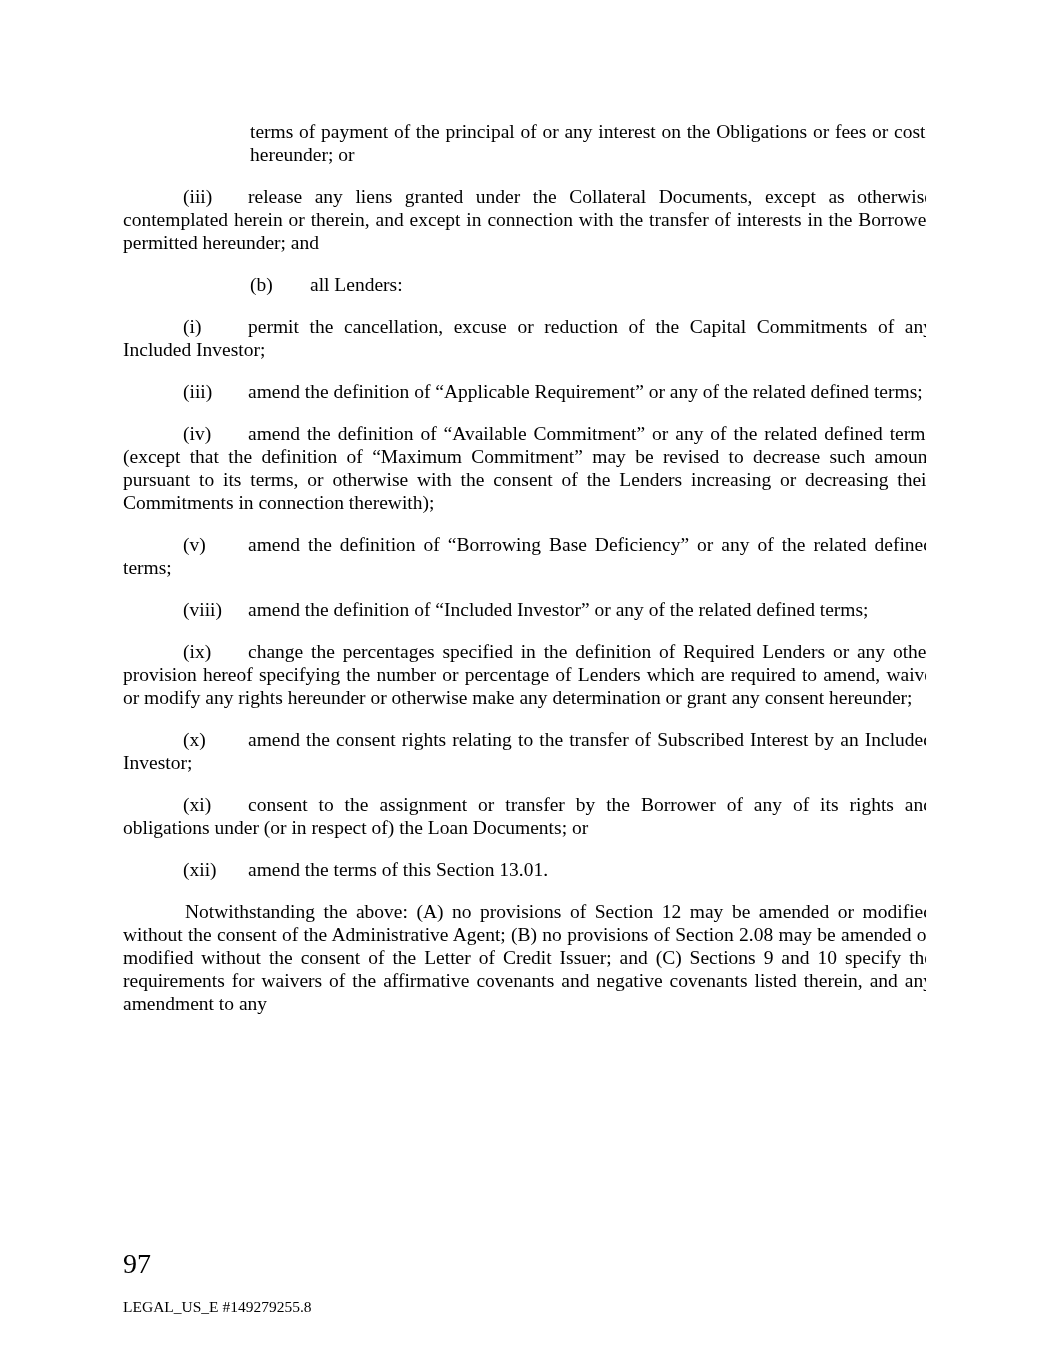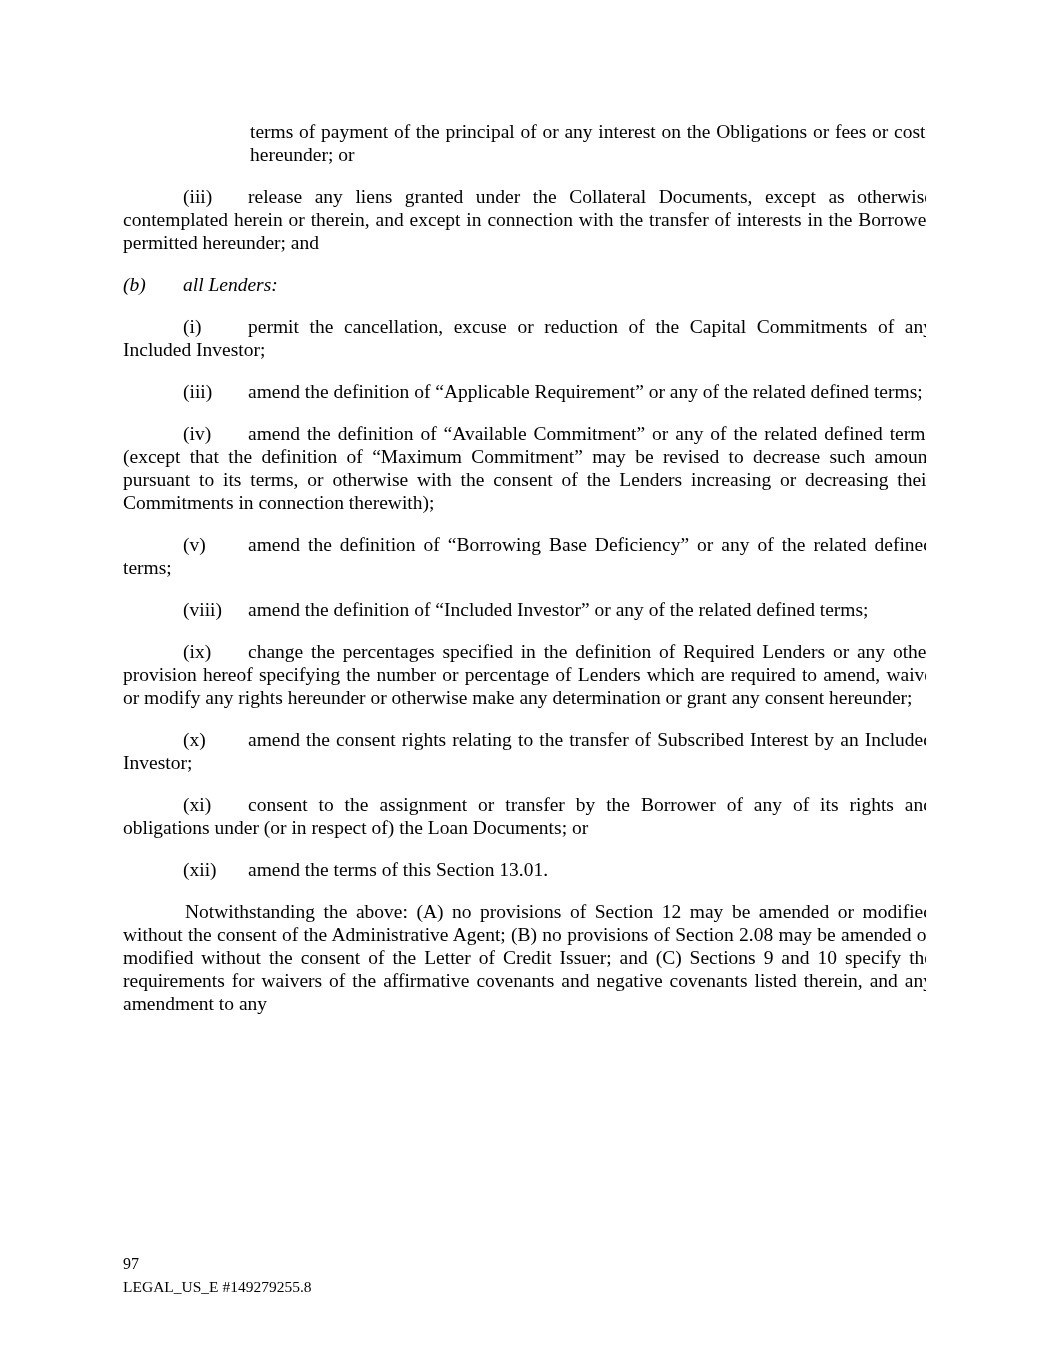--- a/index.html
+++ b/index.html
@@ -30,21 +30,21 @@
   .para {
     margin: 0 0 19px 0;
     padding: 0;
   }
   
   .para.cont {
     margin-left: 127px;
   }
   
   .para.l1 {
-    font-style: italic;
+    margin-left: 127px;
   }
   .para.l1 .num {
     display: inline-block;
     width: 60px;
   }
   
   .para.l2 {
     text-indent: 60px;
   }
   .para.l2 .num {
@@ -60,27 +60,27 @@
   .para:last-child {
     margin-bottom: 4px;
   }
   .footer {
     position: absolute;
     left: 123px;
     top: 1252px;
     text-align: left;
   }
   .footer .pagenum {
-    font-size: 16px;
+    font-size: 28px;
     line-height: 24px;
   }
   .footer .docid {
     font-size: 15.5px;
     line-height: 19px;
-    margin-top: 1px;
+    margin-top: 21px;
   }
 </style>
 </head>
 <body>
 
 <div class="page">
   <div class="body-text">
 
     <p class="para cont"><span>terms of payment of the principal of or any interest on the Obligations or fees or costs hereunder; or</span></p>
 

